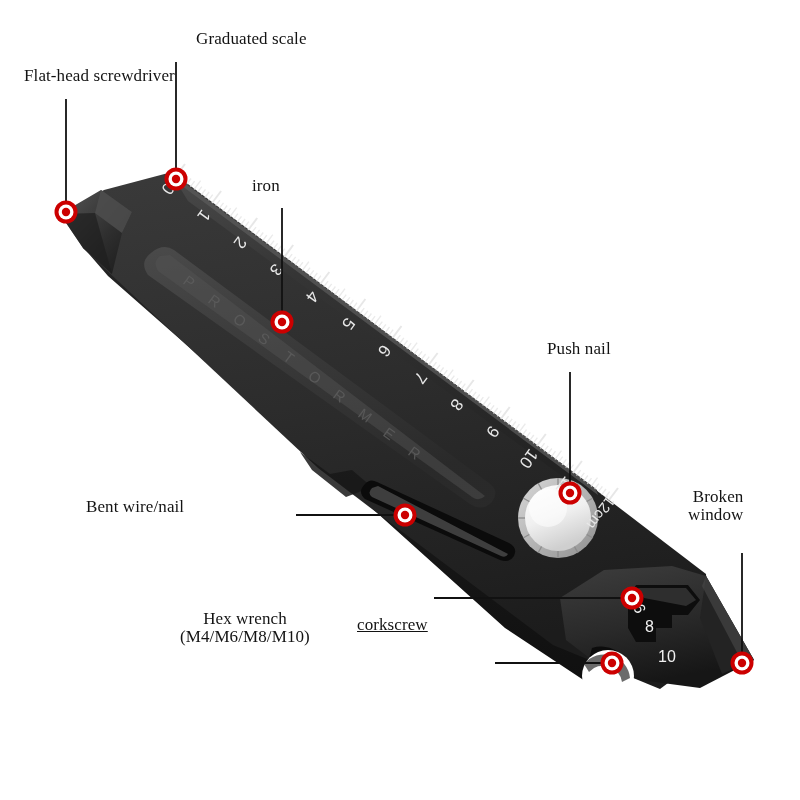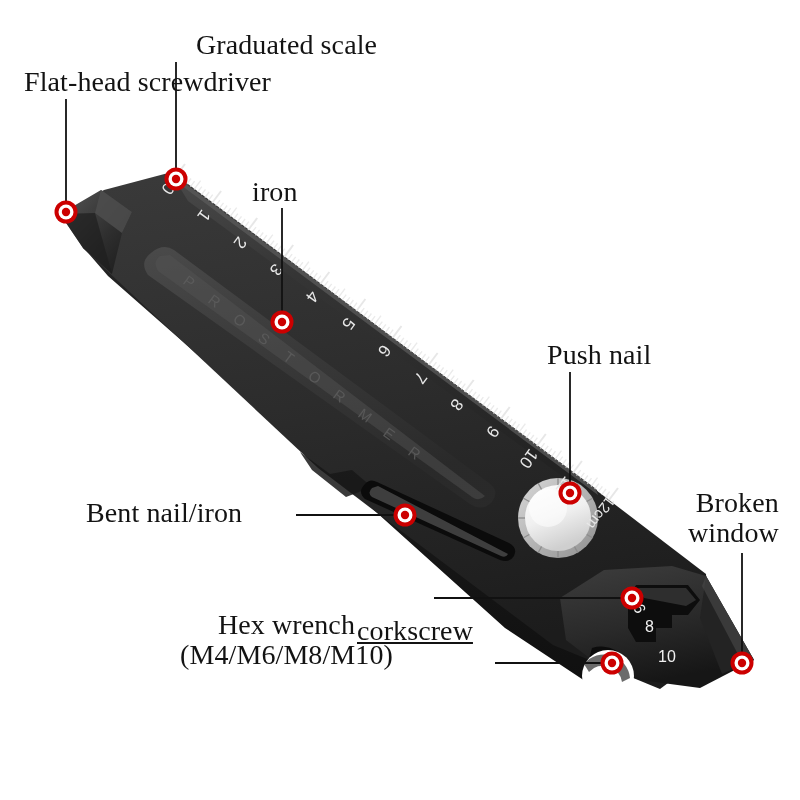--- a/index.html
+++ b/index.html
@@ -25,21 +25,21 @@
     top: 0;
     width: 800px;
     height: 800px;
   }
   #overlay-svg { pointer-events: none; }
 
   .callout-label {
     position: absolute;
     font-family: "Liberation Serif", "DejaVu Serif", serif;
     color: #131313;
-    font-size: 28px;
+    font-size: 17px;
     line-height: 1.08;
     white-space: pre;
     letter-spacing: 0.1px;
   }
   .callout-label.center { text-align: center; }
   .callout-label.right  { text-align: right; }
   .callout-label.left   { text-align: left; margin-left: 12px; }
 
   .ruler-num {
     font-family: "Liberation Sans", "DejaVu Sans", sans-serif;
@@ -445,19 +445,19 @@
       </g>
   </svg>
 
   <div id="labels-layer">
       <div class="callout-label center" style="left: 196px; top: 30px;">Graduated scale</div>
       <div class="callout-label left" style="left: 12px; top: 67px;">Flat-head screwdriver</div>
       <div class="callout-label center" style="left: 252px; top: 177px;">iron</div>
       <div class="callout-label center" style="left: 502px; top: 340px; margin-left: 45px;">Push nail</div>
       <div class="callout-label right" style="left: 688px; top: 488px;">Broken
 window</div>
-      <div class="callout-label left" style="left: 74px; top: 498px;">Bent nail/iron</div>
+      <div class="callout-label left" style="left: 74px; top: 498px;">Bent wire/nail</div>
       <div class="callout-label center" style="left: 180px; top: 570px; margin-top: 40px;">Hex wrench
 (M4/M6/M8/M10)</div>
       <div class="callout-label left" style="left: 345px; top: 616px; text-decoration: underline;">corkscrew</div>
     </div>
 
 </div>
 
 </body></html>

